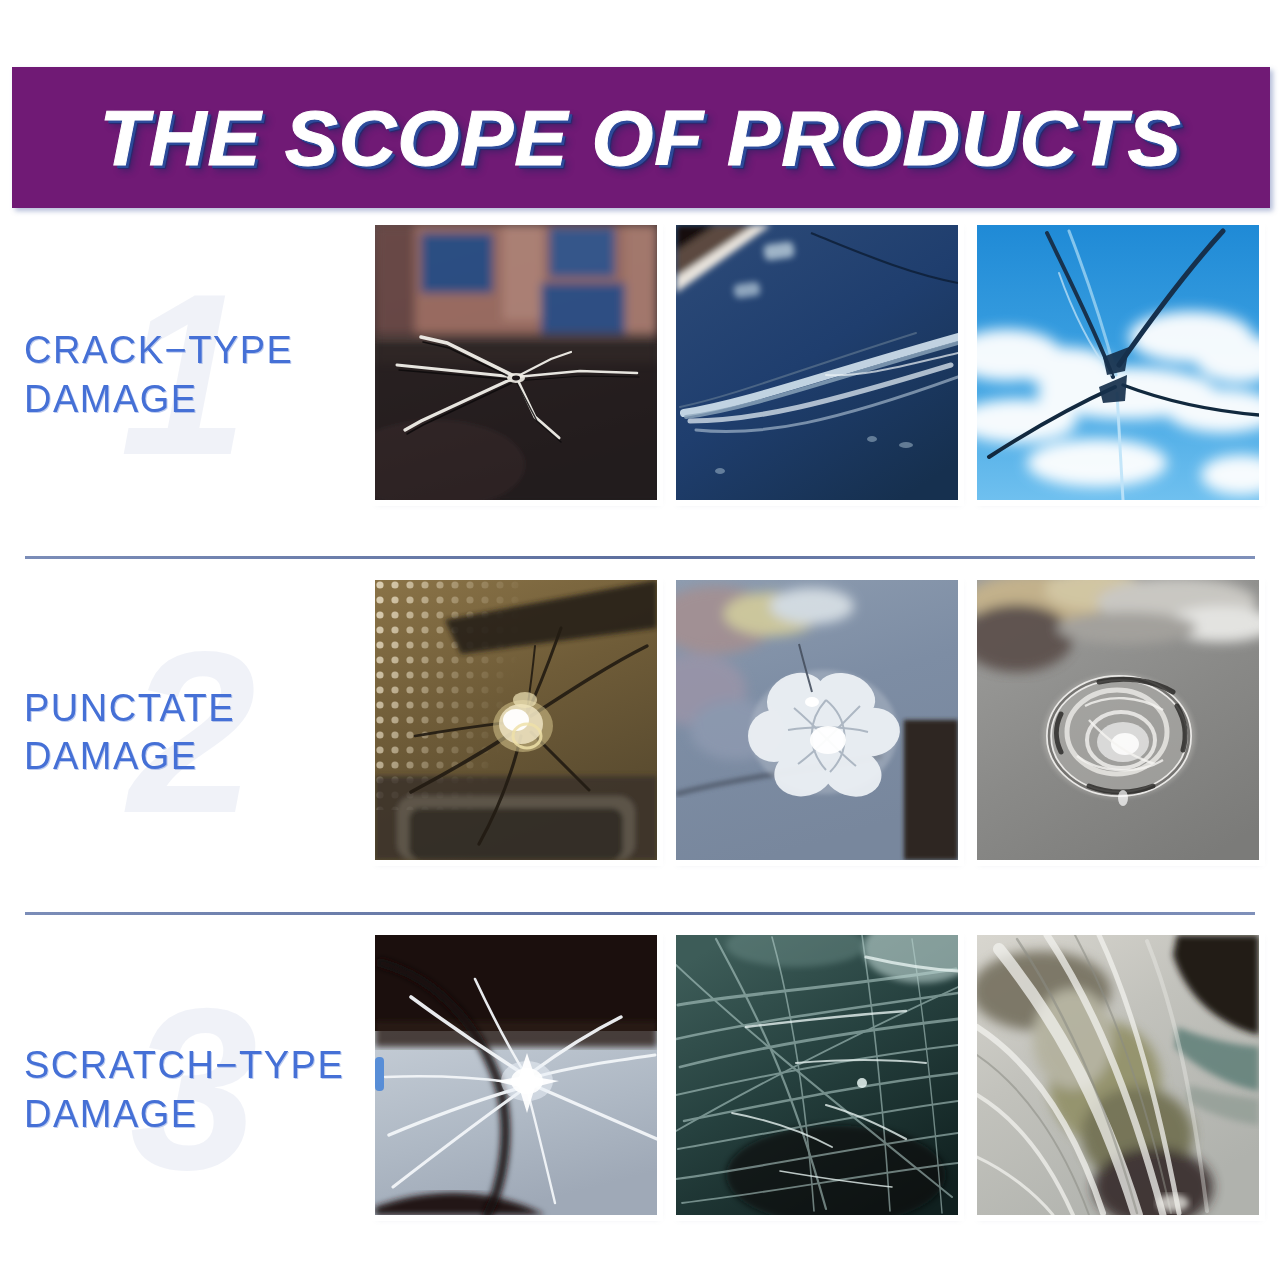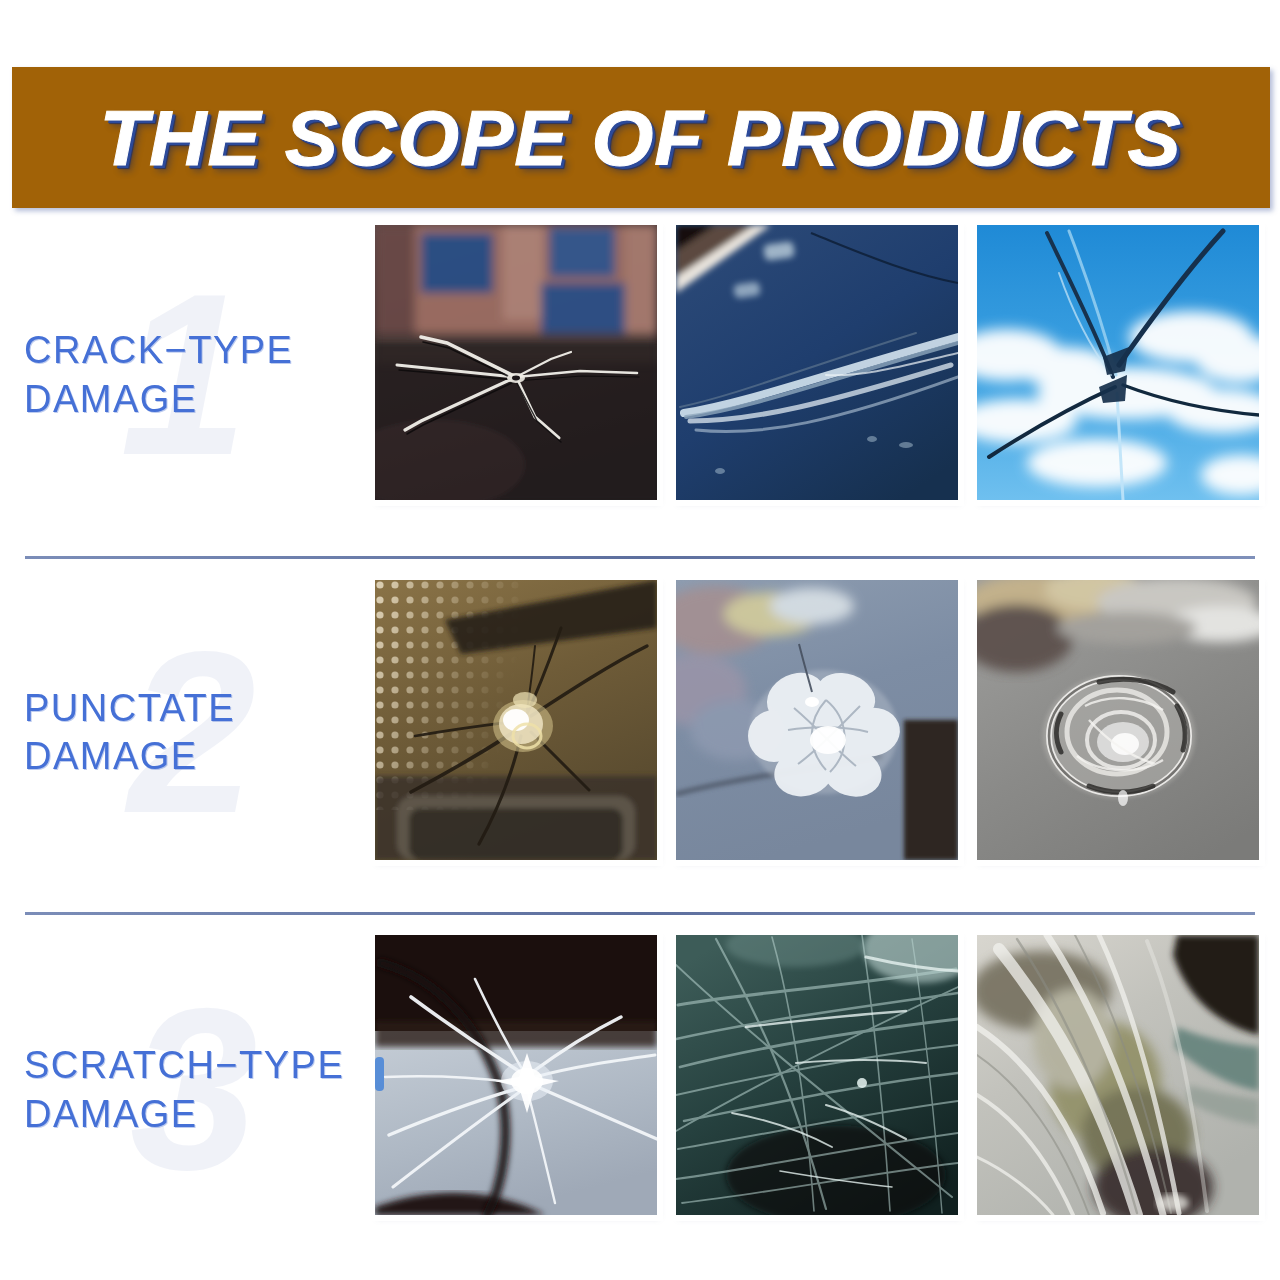--- a/index.html
+++ b/index.html
@@ -16,21 +16,21 @@
     position: relative;
   }
 
   
   .banner {
     position: absolute;
     left: 12px;
     top: 67px;
     width: 1258px;
     height: 141px;
-    background: #a16207;
+    background: #701a75;
     box-shadow: 3px 3px 5px rgba(90,110,170,0.45);
     display: flex;
     align-items: center;
     justify-content: center;
     overflow: hidden;
   }
   .banner-title {
     font-family: "Liberation Sans", sans-serif;
     font-weight: bold;
     font-style: italic;

